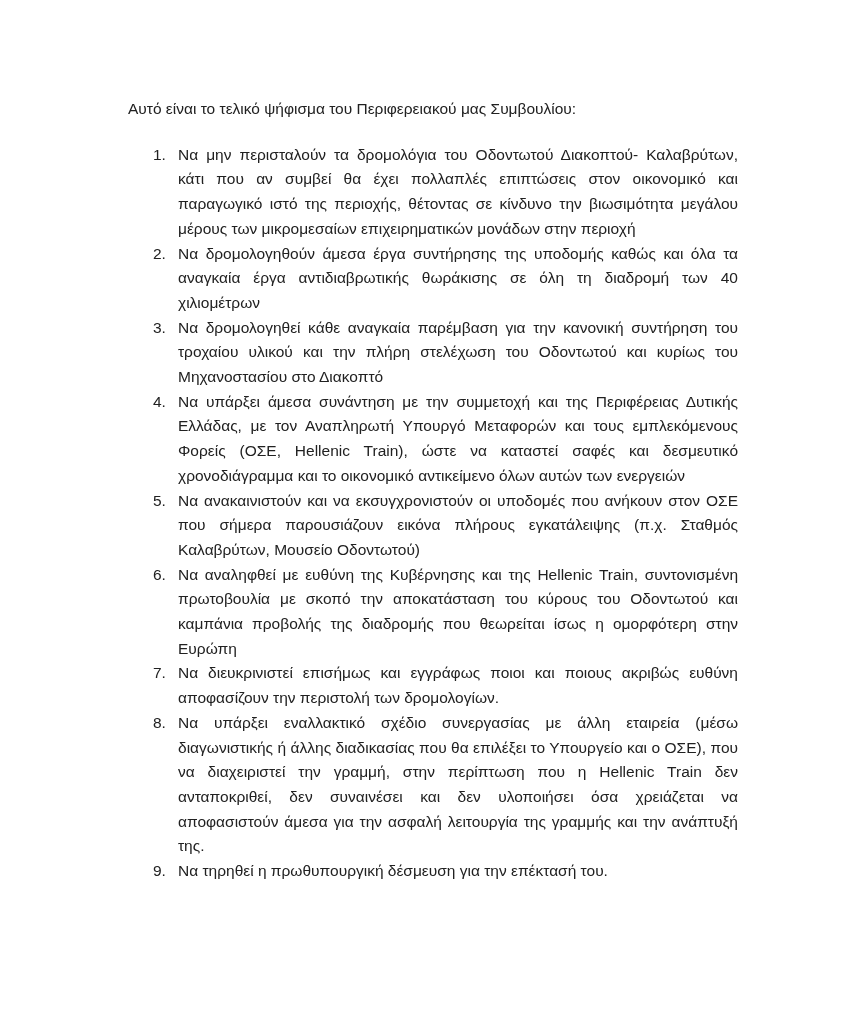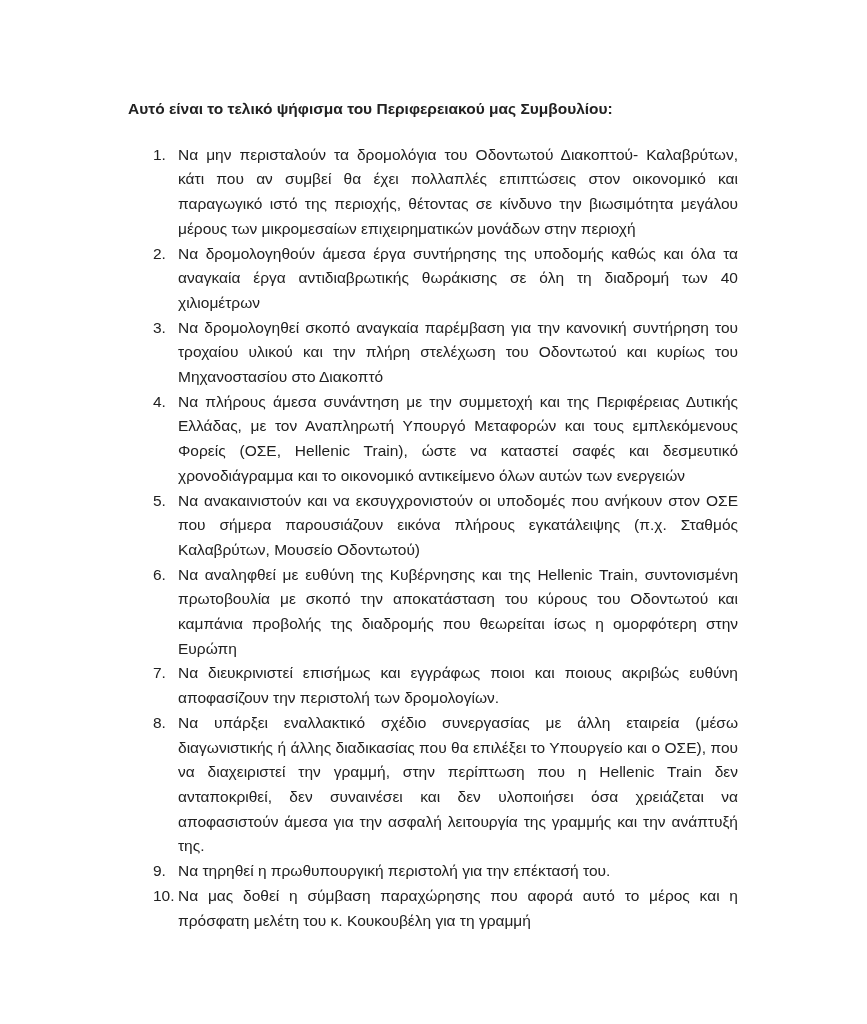--- a/index.html
+++ b/index.html
@@ -21,21 +21,20 @@
     left: 128px;
     top: 97px;
     width: 610px;
   }
   .doc-title {
     font-size: 15.5px;
     line-height: 24.7px;
     margin: 0 0 21px 0;
     text-align: left;
     white-space: nowrap;
-    font-weight: bold;
   }
   .list {
     margin: 0;
     padding: 0;
   }
   .item {
     display: flex;
     align-items: flex-start;
     font-size: 15.5px;
     line-height: 24.7px;
@@ -67,26 +66,26 @@
         <span class="txt">Να μην περισταλούν τα δρομολόγια του Οδοντωτού Διακοπτού- Καλαβρύτων, κάτι που αν συμβεί θα έχει πολλαπλές επιπτώσεις στον οικονομικό και παραγωγικό ιστό της περιοχής, θέτοντας σε κίνδυνο την βιωσιμότητα μεγάλου μέρους των μικρομεσαίων επιχειρηματικών μονάδων στην περιοχή</span>
       </div>
 
       <div class="item">
         <span class="num">2.</span>
         <span class="txt">Να δρομολογηθούν άμεσα έργα συντήρησης της υποδομής καθώς και όλα τα αναγκαία έργα αντιδιαβρωτικής θωράκισης σε όλη τη διαδρομή των 40 χιλιομέτρων</span>
       </div>
 
       <div class="item">
         <span class="num">3.</span>
-        <span class="txt">Να δρομολογηθεί σκοπό αναγκαία παρέμβαση για την κανονική συντήρηση του τροχαίου υλικού και την πλήρη στελέχωση του Οδοντωτού και κυρίως του Μηχανοστασίου στο Διακοπτό</span>
+        <span class="txt">Να δρομολογηθεί κάθε αναγκαία παρέμβαση για την κανονική συντήρηση του τροχαίου υλικού και την πλήρη στελέχωση του Οδοντωτού και κυρίως του Μηχανοστασίου στο Διακοπτό</span>
       </div>
 
       <div class="item">
         <span class="num">4.</span>
-        <span class="txt">Να πλήρους άμεσα συνάντηση με την συμμετοχή και της Περιφέρειας Δυτικής Ελλάδας, με τον Αναπληρωτή Υπουργό Μεταφορών και τους εμπλεκόμενους Φορείς (ΟΣΕ, Hellenic Train), ώστε να καταστεί σαφές και δεσμευτικό χρονοδιάγραμμα και το οικονομικό αντικείμενο όλων αυτών των ενεργειών</span>
+        <span class="txt">Να υπάρξει άμεσα συνάντηση με την συμμετοχή και της Περιφέρειας Δυτικής Ελλάδας, με τον Αναπληρωτή Υπουργό Μεταφορών και τους εμπλεκόμενους Φορείς (ΟΣΕ, Hellenic Train), ώστε να καταστεί σαφές και δεσμευτικό χρονοδιάγραμμα και το οικονομικό αντικείμενο όλων αυτών των ενεργειών</span>
       </div>
 
       <div class="item">
         <span class="num">5.</span>
         <span class="txt">Να ανακαινιστούν και να εκσυγχρονιστούν οι υποδομές που ανήκουν στον ΟΣΕ που σήμερα παρουσιάζουν εικόνα πλήρους εγκατάλειψης (π.χ. Σταθμός Καλαβρύτων, Μουσείο Οδοντωτού)</span>
       </div>
 
       <div class="item">
         <span class="num">6.</span>
         <span class="txt">Να αναληφθεί με ευθύνη της Κυβέρνησης και της Hellenic Train, συντονισμένη πρωτοβουλία με σκοπό την αποκατάσταση του κύρους του Οδοντωτού και καμπάνια προβολής της διαδρομής που θεωρείται ίσως η ομορφότερη στην Ευρώπη</span>
@@ -97,23 +96,19 @@
         <span class="txt">Να διευκρινιστεί επισήμως και εγγράφως ποιοι και ποιους ακριβώς ευθύνη αποφασίζουν την περιστολή των δρομολογίων.</span>
       </div>
 
       <div class="item">
         <span class="num">8.</span>
         <span class="txt">Να υπάρξει εναλλακτικό σχέδιο συνεργασίας με άλλη εταιρεία (μέσω διαγωνιστικής ή άλλης διαδικασίας που θα επιλέξει το Υπουργείο και ο ΟΣΕ), που να διαχειριστεί την γραμμή, στην περίπτωση που η Hellenic Train δεν ανταποκριθεί, δεν συναινέσει και δεν υλοποιήσει όσα χρειάζεται να αποφασιστούν άμεσα για την ασφαλή λειτουργία της γραμμής και την ανάπτυξή της.</span>
       </div>
 
       <div class="item">
         <span class="num">9.</span>
-        <span class="txt">Να τηρηθεί η πρωθυπουργική περιστολή για την επέκτασή του.</span>
+        <span class="txt">Να τηρηθεί η πρωθυπουργική δέσμευση για την επέκτασή του.</span>
       </div>
 
-      <div class="item">
-        <span class="num">10.</span>
-        <span class="txt">Να μας δοθεί η σύμβαση παραχώρησης που αφορά αυτό το μέρος και η πρόσφατη μελέτη του κ. Κουκουβέλη για τη γραμμή</span>
-      </div>
 
     </div>
   </div>
 </div>
 
 </body></html>

